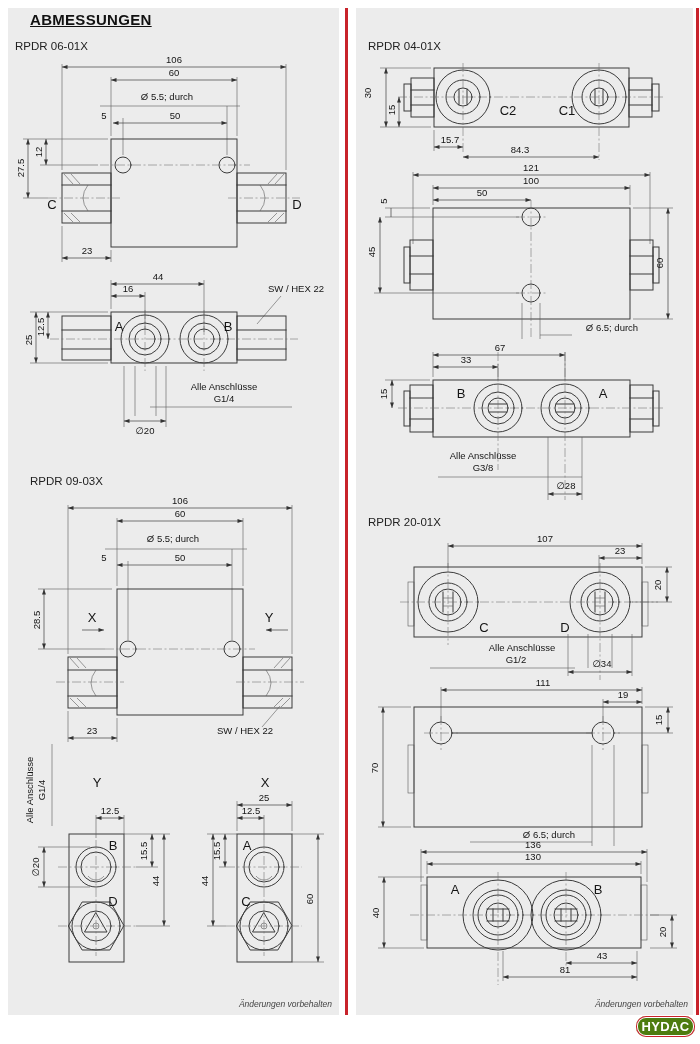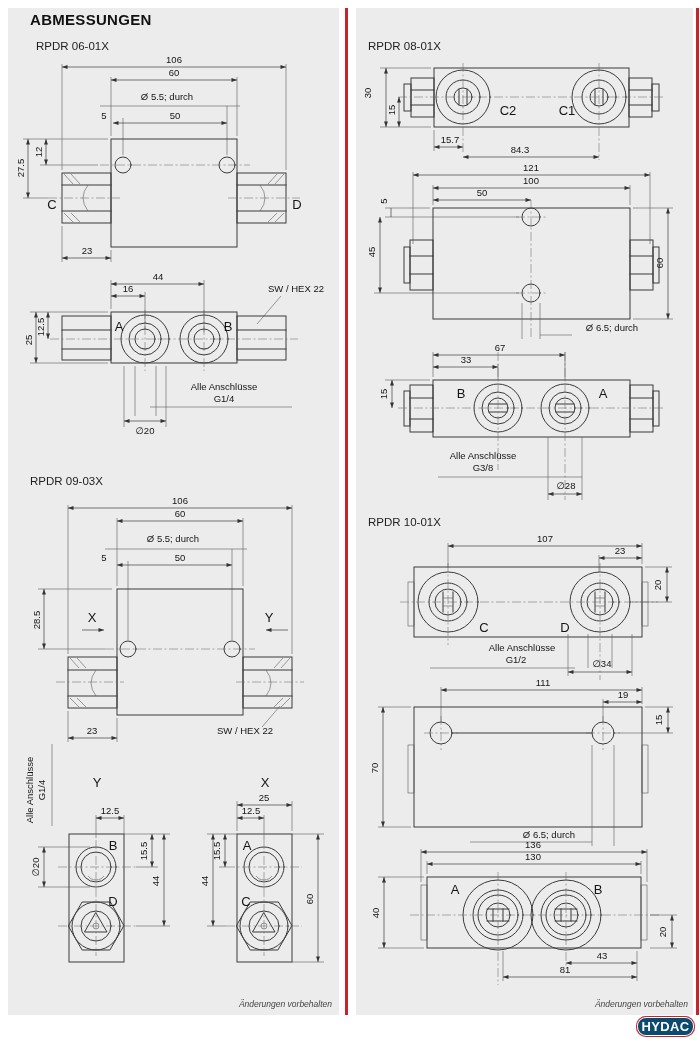--- a/index.html
+++ b/index.html
@@ -5,25 +5,25 @@
   html,body{margin:0;padding:0;background:#fff;}
   .page{position:relative;width:700px;height:1044px;background:#fff;overflow:hidden;
         font-family:"Liberation Sans",sans-serif;}
   .panel{position:absolute;top:8px;height:1007px;background:#ececec;}
   .panel.left{left:8px;width:331px;}
   .panel.right{left:356px;width:337px;}
   .rule{position:absolute;top:8px;height:1007px;width:3px;background:#c8232b;}
   .rule.mid{left:345px;}
   .rule.far{left:696px;}
   .title{position:absolute;left:30px;top:11px;font-size:15px;font-weight:bold;
-         color:#111;letter-spacing:.3px;}
+         color:#111;letter-spacing:.3px;text-decoration:underline;}
   .sec{position:absolute;font-size:11.5px;color:#222;}
   .foot{position:absolute;top:999px;font-size:8.5px;color:#444;text-align:right;width:160px;font-style:italic;}
   .foot.l{left:172px;} .foot.r{left:528px;}
-  .logo{position:absolute;left:636px;top:1016px;width:59px;height:21px;background:#0c4a6e;
+  .logo{position:absolute;left:636px;top:1016px;width:59px;height:21px;background:#4d7c0f;
         border-radius:10px;color:#fff;font-weight:bold;font-size:13px;letter-spacing:.4px;
         display:flex;align-items:center;justify-content:center;
         box-shadow:inset 0 0 0 1px #c8232b, inset 0 0 0 2px #fff;}
   svg.draw{position:absolute;left:0;top:0;}
   svg .s{stroke:#3b3b3b;stroke-width:1;fill:none;stroke-linecap:square;}
   svg .t{stroke:#5a5a5a;stroke-width:.6;fill:none;}
   svg .d{stroke:#3f3f3f;stroke-width:.7;fill:none;}
   svg .cl{stroke:#6a6a6a;stroke-width:.55;fill:none;stroke-dasharray:9 2.5 2 2.5;}
   svg text{font-family:"Liberation Sans",sans-serif;font-size:9.5px;fill:#141414;text-anchor:middle;}
   svg text.pl{font-size:13px;}
@@ -31,24 +31,24 @@
 </head>
 <body>
 
 <div class="page">
   <div class="panel left"></div>
   <div class="panel right"></div>
   <div class="rule mid"></div>
   <div class="rule far"></div>
 
   <div class="title">ABMESSUNGEN</div>
-  <div class="sec" style="left:36px;top:40px">RPDR 06-01X</div>
+  <div class="sec" style="left:15px;top:40px">RPDR 06-01X</div>
   <div class="sec" style="left:30px;top:475px">RPDR 09-03X</div>
-  <div class="sec" style="left:368px;top:40px">RPDR 08-01X</div>
-  <div class="sec" style="left:368px;top:516px">RPDR 10-01X</div>
+  <div class="sec" style="left:368px;top:40px">RPDR 04-01X</div>
+  <div class="sec" style="left:368px;top:516px">RPDR 20-01X</div>
 
   <svg class="draw" width="700" height="1044" viewBox="0 0 700 1044">
     <defs>
       <marker id="ar" viewBox="0 0 10 8" refX="9.5" refY="4" markerWidth="9" markerHeight="7" orient="auto-start-reverse">
         <path d="M0.5,0.8 L9.5,4 L0.5,7.2 z" fill="#333"></path>
       </marker>
     </defs>
 
     <g>
       <line class="t" x1="62" y1="64" x2="62" y2="170"></line>

